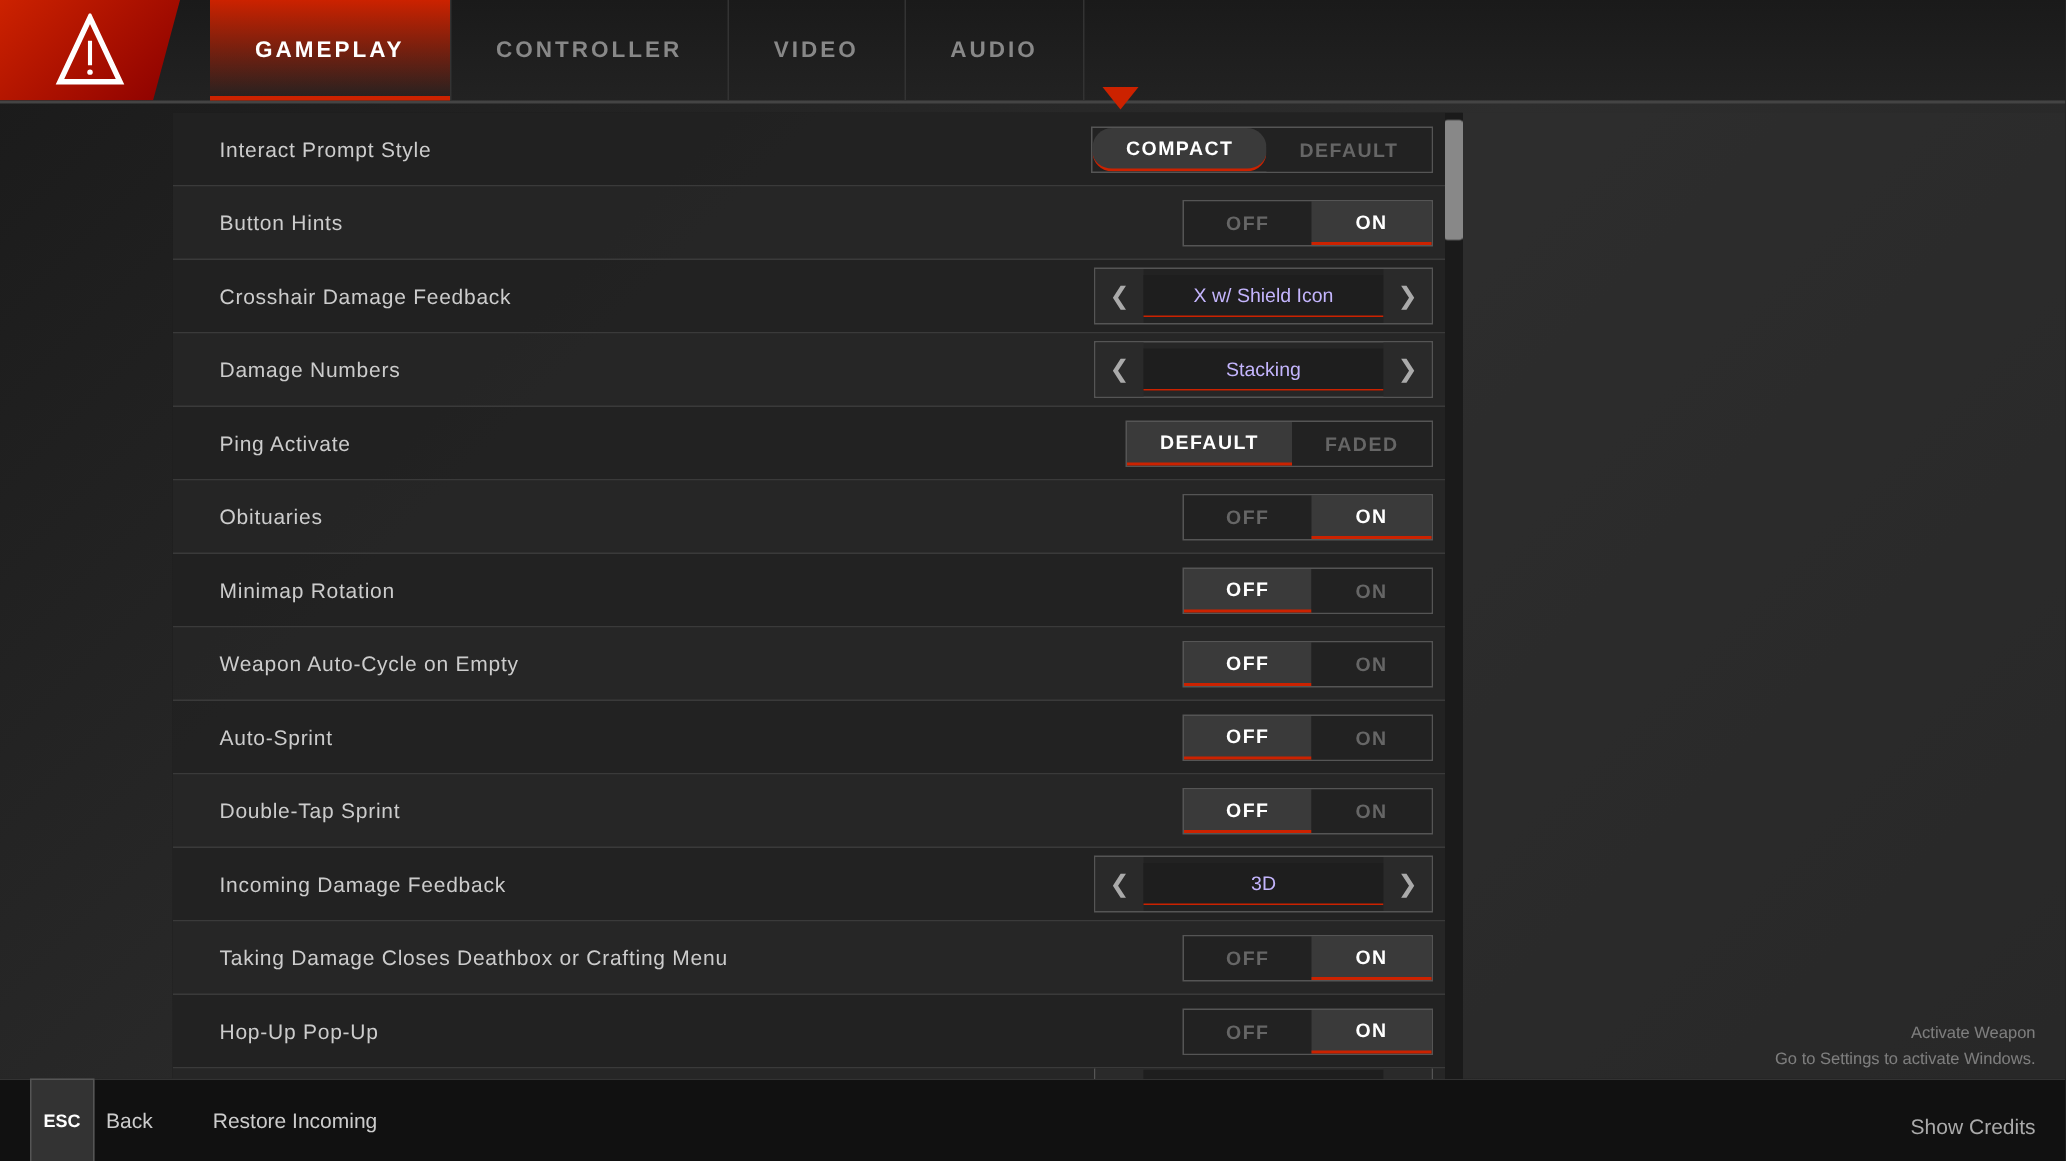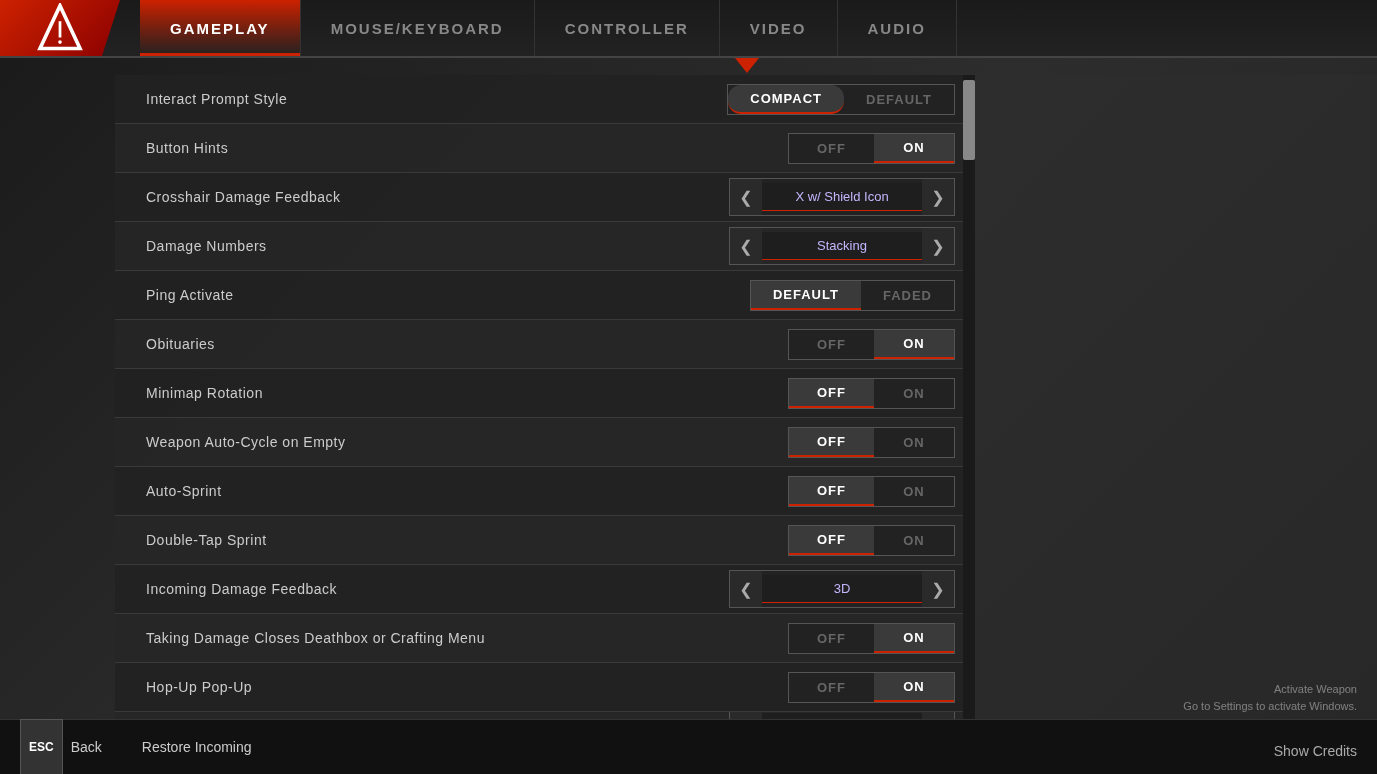--- a/index.html
+++ b/index.html
@@ -18,21 +18,21 @@
       inset: 0;
       background: linear-gradient(135deg, #1a1a1a 0%, #2d2d2d 50%, #222 100%);
     }
 
     
     .header {
       position: absolute;
       top: 0;
       left: 0;
       right: 0;
-      height: 58px;
+      height: 69px;
       background: linear-gradient(180deg, #1a1a1a 0%, #222 100%);
       display: flex;
       align-items: stretch;
       border-bottom: 2px solid #444;
     }
 
     .logo-area {
       width: 120px;
       background: linear-gradient(135deg, #cc2200 0%, #8b0000 100%);
       clip-path: polygon(0 0, 100% 0, 85% 100%, 0 100%);
@@ -376,23 +376,20 @@
     <svg class="logo-triangle" viewBox="0 0 50 55" fill="none">
       <polygon points="25,3 47,50 3,50" stroke="white" stroke-width="4" fill="none"></polygon>
       <line x1="25" y1="20" x2="25" y2="38" stroke="white" stroke-width="3"></line>
       <circle cx="25" cy="43" r="2" fill="white"></circle>
     </svg>
   </div>
 
   <nav class="nav-tabs">
     <div class="nav-tab active">
       <span>GAMEPLAY</span>
-    </div>
-    <div class="nav-tab">
-      <span>MOUSE/KEYBOARD</span>
     </div>
     <div class="nav-tab">
       <span>CONTROLLER</span>
     </div>
     <div class="nav-tab">
       <span>VIDEO</span>
     </div>
     <div class="nav-tab">
       <span>AUDIO</span>
     </div>

